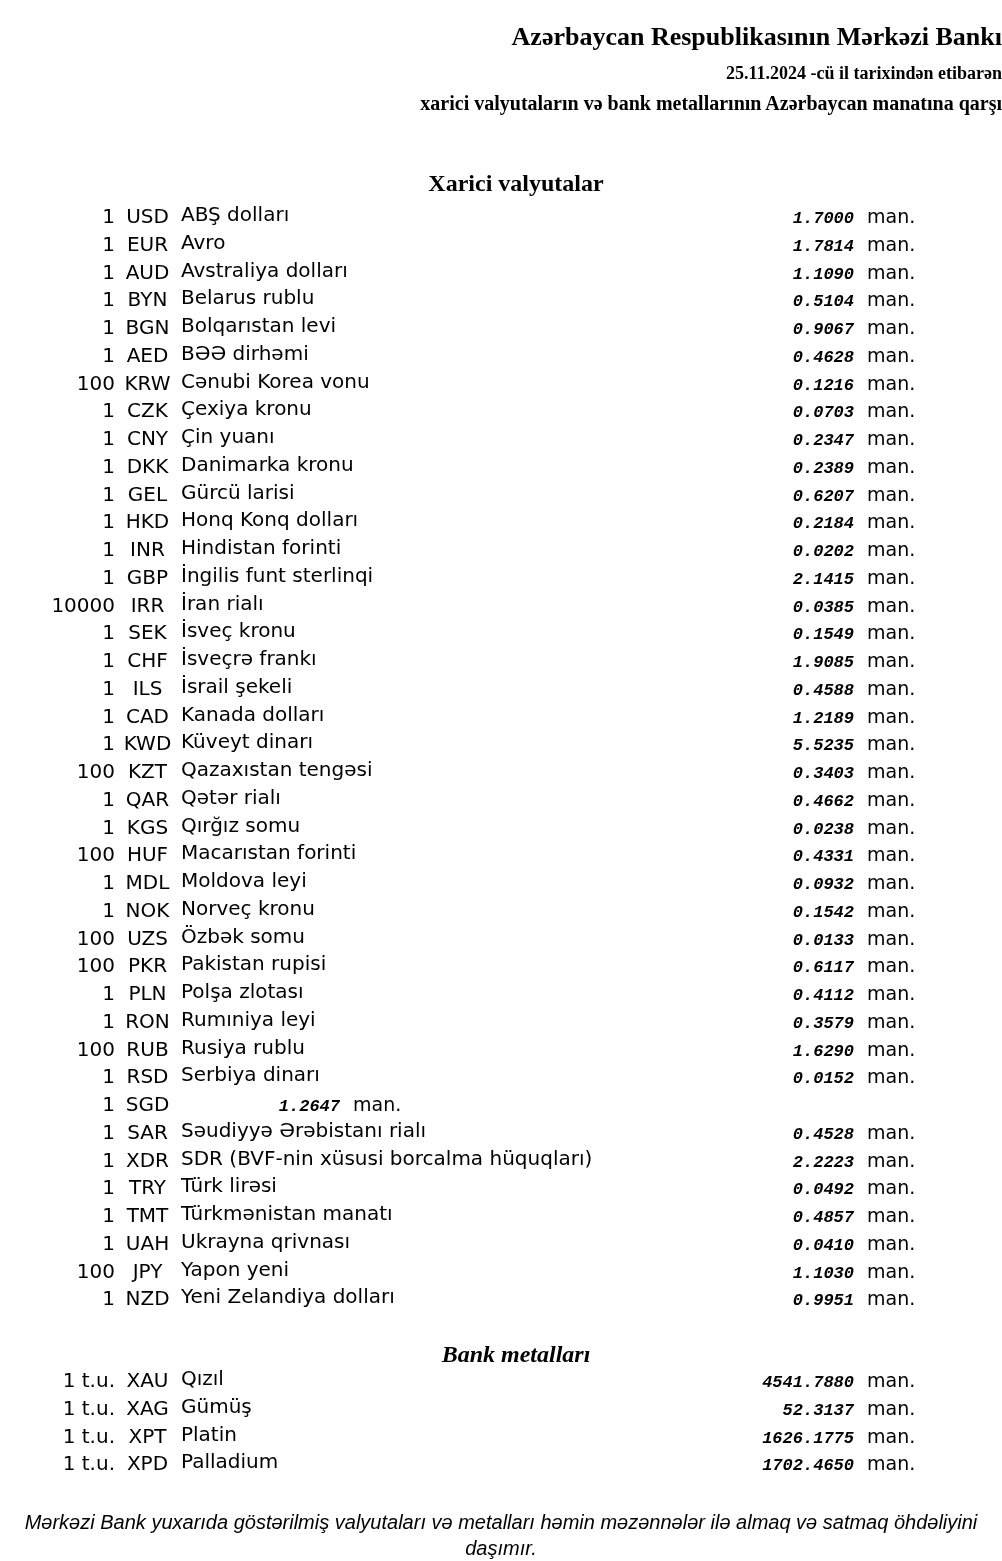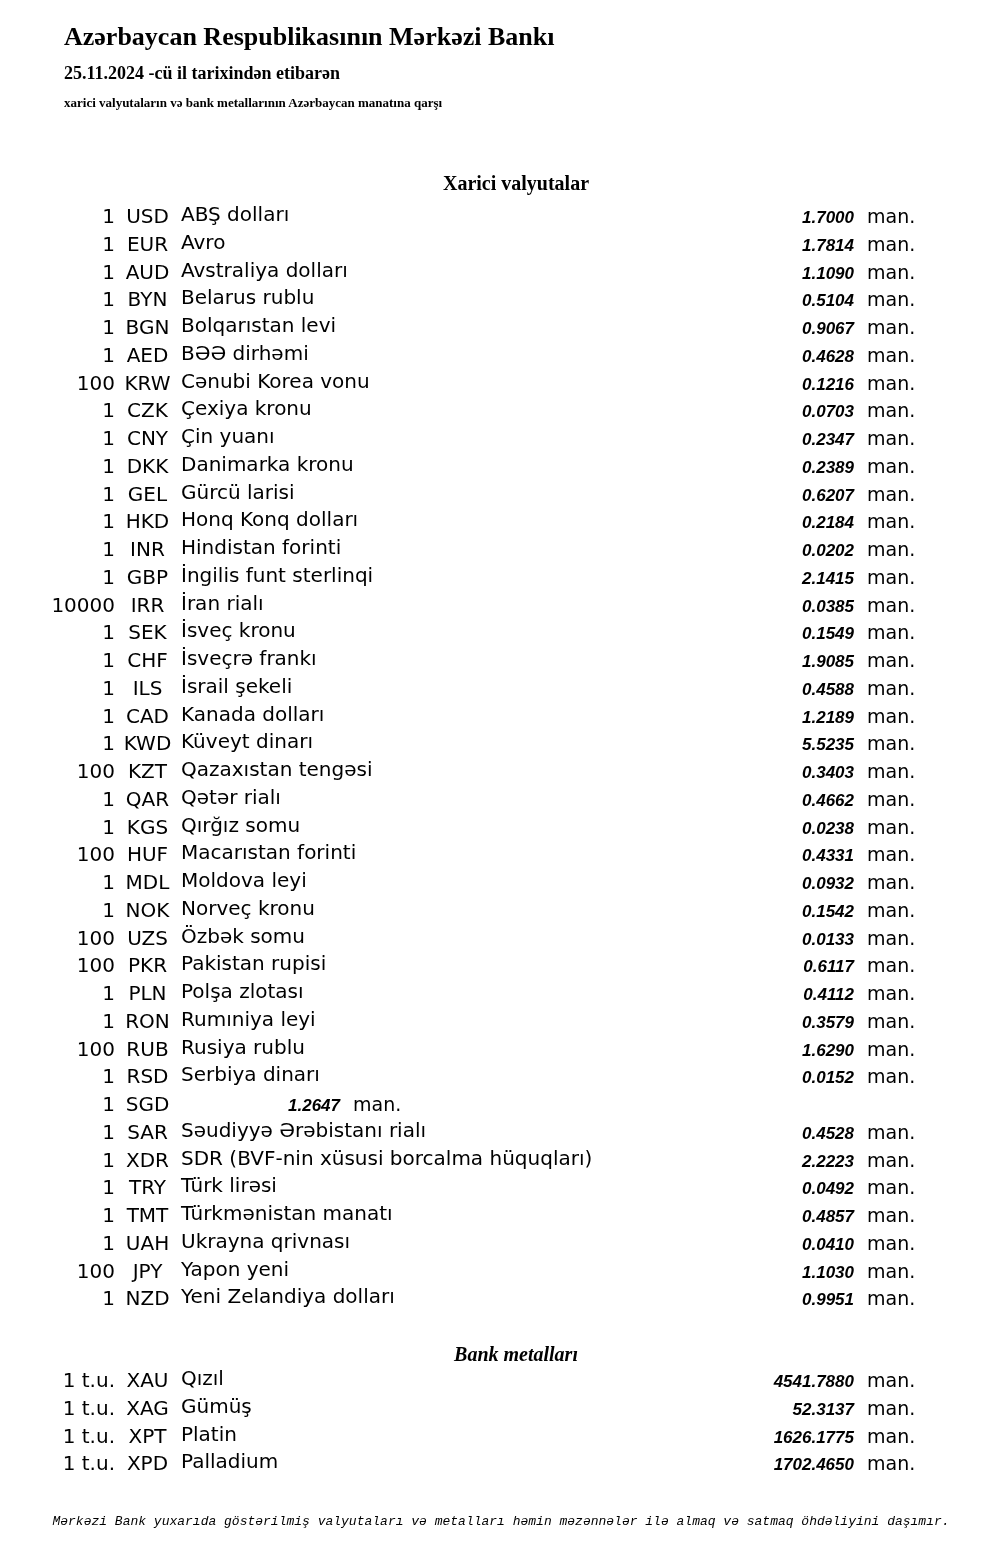--- a/index.html
+++ b/index.html
@@ -10,32 +10,32 @@
     color: #000000;
     font-family: "DejaVu Sans", sans-serif;
     overflow: hidden;
   }
   .doc { width: 1002px; height: 1561px; background: #fff; }
 
   
   .head {
     padding-top: 22px;
     padding-left: 64px;
-    text-align: left;
+    text-align: right;
     font-family: "Liberation Serif", serif;
     font-weight: bold;
   }
   .title   { font-size: 26px; line-height: 30px; }
   .dateline{ font-size: 18px; line-height: 22px; margin-top: 10px; }
-  .subtitle{ font-size: 13px; line-height: 22px; margin-top: 8px; }
+  .subtitle{ font-size: 20px; line-height: 22px; margin-top: 8px; }
 
   .section-title {
     font-family: "Liberation Serif", serif;
     font-weight: bold;
-    font-size: 20px;
+    font-size: 24px;
     line-height: 22px;
     text-align: center;
     padding-left: 30px;
   }
   .sec-currencies { margin-top: 58px; }
   .sec-metals     { margin-top: 30px; font-style: italic; }
 
   
   .rows { margin-top: 9px; }
   .rows.metal-rows { margin-top: 2px; }
@@ -47,34 +47,34 @@
     padding-right: 82px;
     font-size: 20px;
     white-space: nowrap;
   }
   .qty  { width: 115px; text-align: right; }
   .code { width: 65px;  text-align: center; }
   .name { flex: 1; padding-left: 1px; position: relative; top: -2px; }
   .rate {
     width: 160px;
     text-align: right;
-    font-family: Liberation Sans, sans-serif;
+    font-family: Liberation Mono, monospace;
     font-style: italic;
     font-weight: bold;
     font-size: 17px;
   }
   .unit { width: 66px; padding-left: 13px; font-size: 19px; }
 
   
   .footnote {
     margin-top: 31px;
     text-align: center;
-    font-family: Liberation Mono, monospace;
+    font-family: Liberation Sans, sans-serif;
     font-style: italic;
-    font-size: 13px;
+    font-size: 20px;
     line-height: 26px;
   }
 </style>
 </head>
 <body>
 
 <div class="doc">
 
   <div class="head">
     <div class="title">Azərbaycan Respublikasının Mərkəzi Bankı</div>

